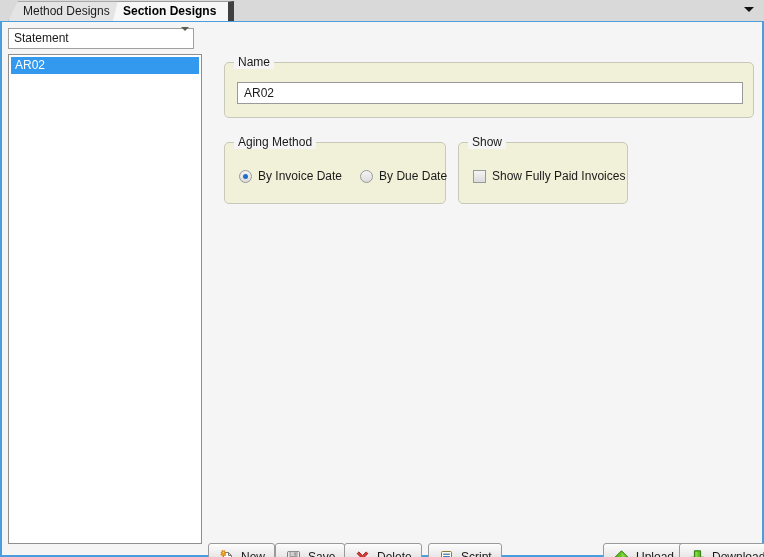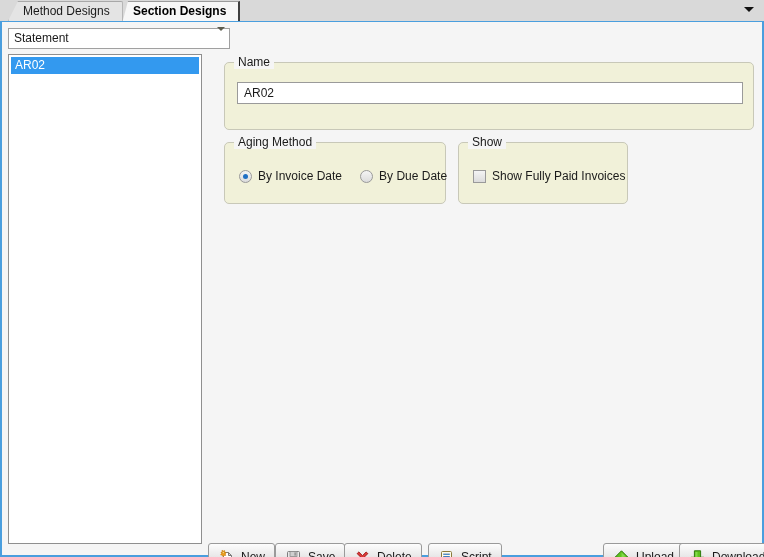--- a/index.html
+++ b/index.html
@@ -35,24 +35,24 @@
     background: #e4e4e4;
     border-top: 1px solid #a8a8a8;
     border-right: 1px solid #a8a8a8;
     border-left: 1px solid #b5b5b5;
     border-top-left-radius: 2px;
     border-top-right-radius: 2px;
     -webkit-clip-path: polygon(10px 0, 100% 0, 100% 100%, 0 100%);
     clip-path: polygon(10px 0, 100% 0, 100% 100%, 0 100%);
   }
   .tab-active {
-    left: 118px;
+    left: 108px;
     background: #f7f7f7;
     border-top: 1px solid #9b9b9b;
-    border-right: 2px solid #404040;
+    border-right: 6px solid #404040;
     border-left: 1px solid #9b9b9b;
     font-weight: bold;
     color: #000;
     height: 38px;
     -webkit-clip-path: polygon(10px 0, 100% 0, 100% 100%, 0 100%);
     clip-path: polygon(10px 0, 100% 0, 100% 100%, 0 100%);
   }
   .tab-overflow {
     position: absolute; right: 10px; top: 7px;
     width: 0; height: 0;
@@ -67,21 +67,21 @@
     position: absolute; left: 0; top: 21px;
     width: 764px; height: 536px;
     background: #f5f5f5;
     border: 2px solid #4a9ede;
     border-top: 1px solid #4a9ede;
   }
 
   
   .combo {
     position: absolute; left: 6px; top: 6px;
-    width: 222px; height: 21px;
+    width: 186px; height: 21px;
     background: #ffffff;
     border: 1px solid #a0a0a0;
     display: flex;
     align-items: flex-start;
   }
   .combo-value {
     flex: 1;
     line-height: 19px;
     padding-left: 5px;
     font-size: 12px;
@@ -137,21 +137,21 @@
   }
   .group-title {
     position: absolute; top: -8px; left: 9px;
     background: #f5f5f5;
     padding: 0 4px;
     font-size: 12px;
     color: #1a1a1a;
     white-space: nowrap;
   }
 
-  #group-name  { left: 222px; top: 40px;  width: 530px; height: 68px; }
+  #group-name  { left: 222px; top: 40px;  width: 530px; height: 56px; }
   #group-aging { left: 222px; top: 120px; width: 222px; height: 62px; }
   #group-show  { left: 456px; top: 120px; width: 170px; height: 62px; }
 
   
   .textinput {
     position: absolute; left: 12px; top: 19px;
     width: 506px; height: 22px;
     background: #ffffff;
     border: 1px solid #9a9a9a;
     line-height: 20px;

